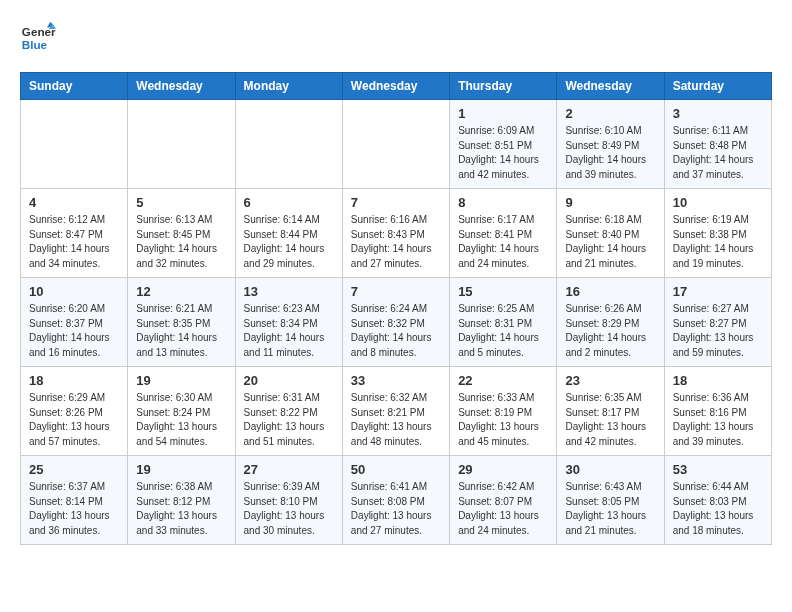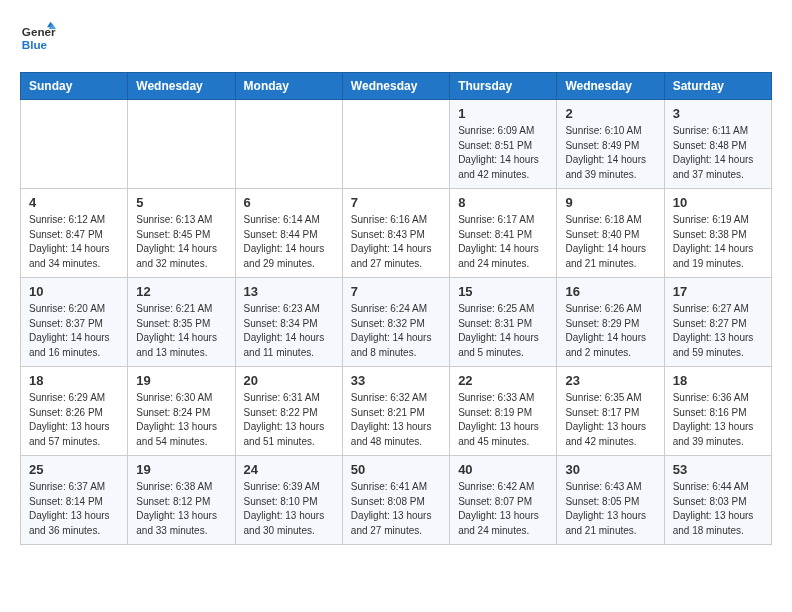--- a/index.html
+++ b/index.html
@@ -224,29 +224,29 @@
       <tr>
         <td>
           <span class="day-num">25</span>
           <div class="day-info">Sunrise: 6:37 AM<br>Sunset: 8:14 PM<br>Daylight: 13 hours<br>and 36 minutes.</div>
         </td>
         <td>
           <span class="day-num">19</span>
           <div class="day-info">Sunrise: 6:38 AM<br>Sunset: 8:12 PM<br>Daylight: 13 hours<br>and 33 minutes.</div>
         </td>
         <td>
-          <span class="day-num">24</span>
+          <span class="day-num">27</span>
           <div class="day-info">Sunrise: 6:39 AM<br>Sunset: 8:10 PM<br>Daylight: 13 hours<br>and 30 minutes.</div>
         </td>
         <td>
           <span class="day-num">50</span>
           <div class="day-info">Sunrise: 6:41 AM<br>Sunset: 8:08 PM<br>Daylight: 13 hours<br>and 27 minutes.</div>
         </td>
         <td>
-          <span class="day-num">40</span>
+          <span class="day-num">29</span>
           <div class="day-info">Sunrise: 6:42 AM<br>Sunset: 8:07 PM<br>Daylight: 13 hours<br>and 24 minutes.</div>
         </td>
         <td>
           <span class="day-num">30</span>
           <div class="day-info">Sunrise: 6:43 AM<br>Sunset: 8:05 PM<br>Daylight: 13 hours<br>and 21 minutes.</div>
         </td>
         <td>
           <span class="day-num">53</span>
           <div class="day-info">Sunrise: 6:44 AM<br>Sunset: 8:03 PM<br>Daylight: 13 hours<br>and 18 minutes.</div>
         </td>

